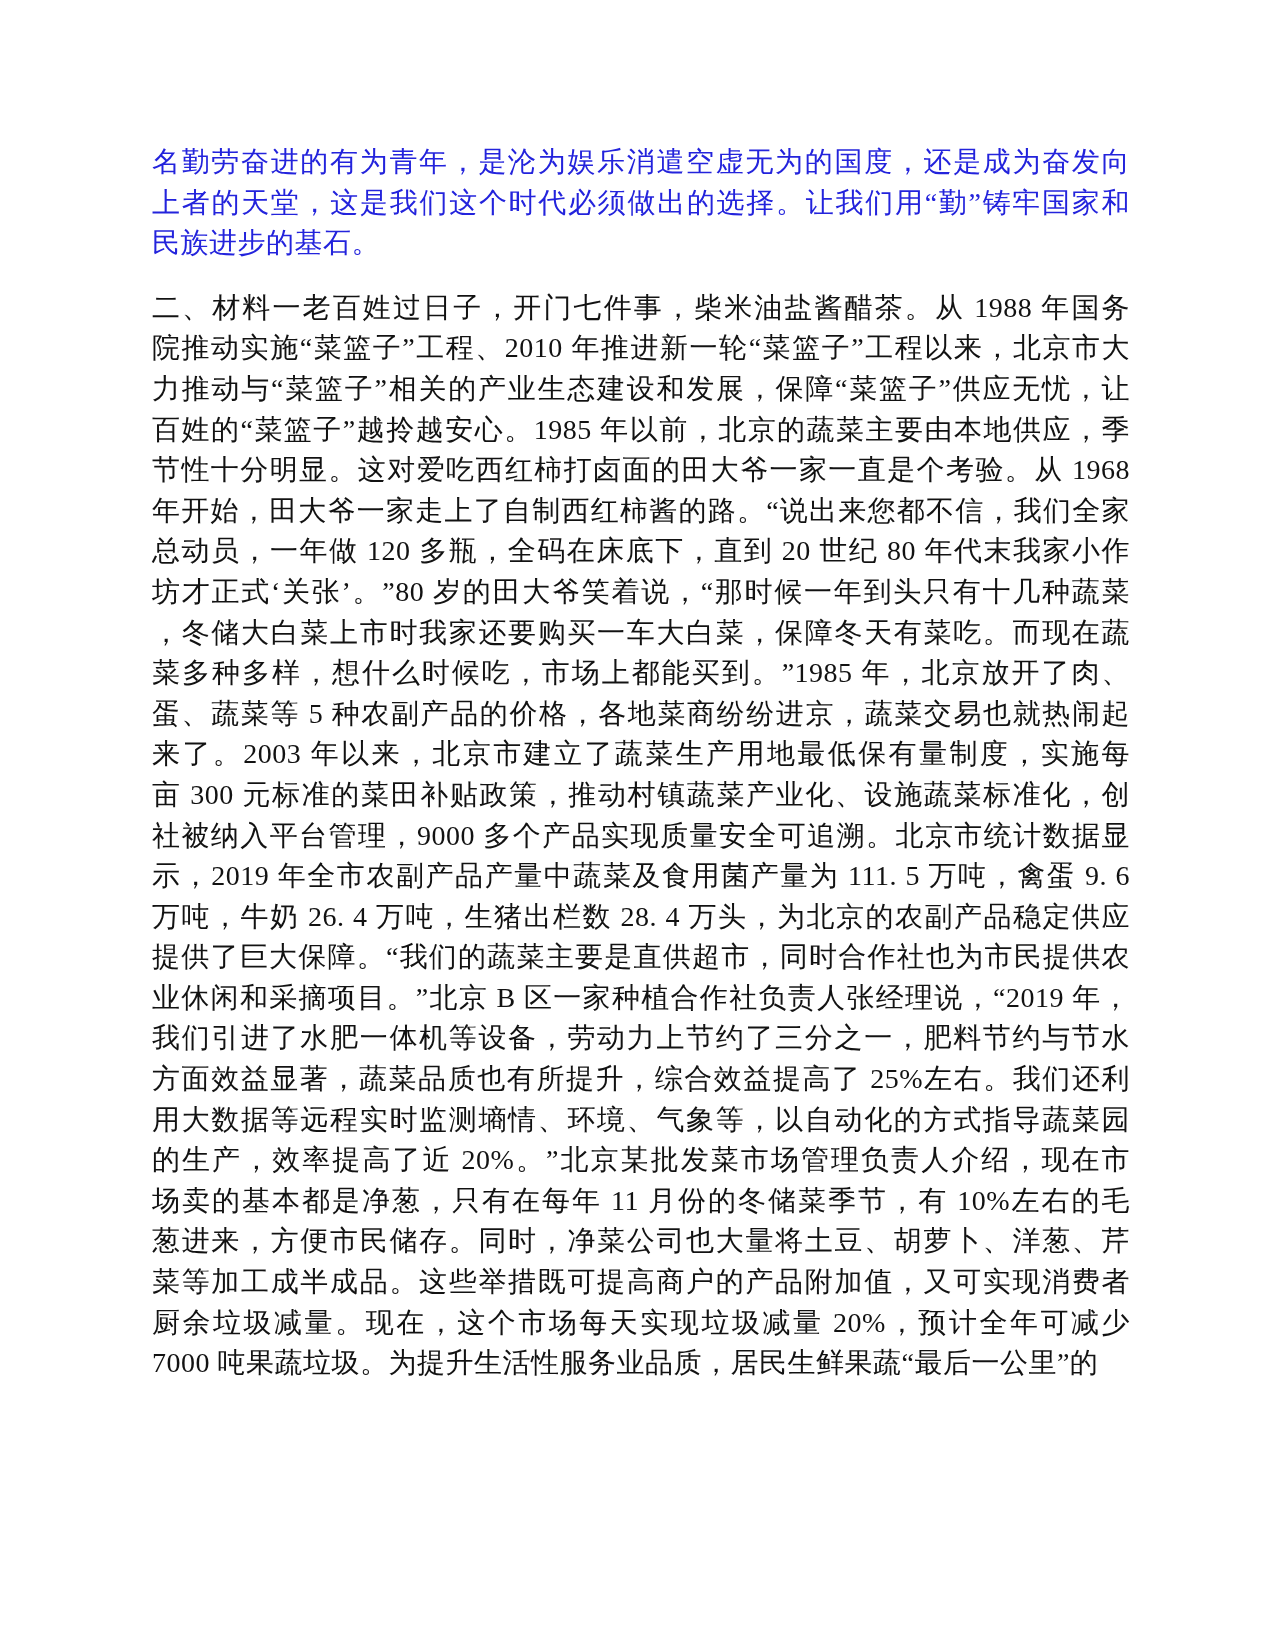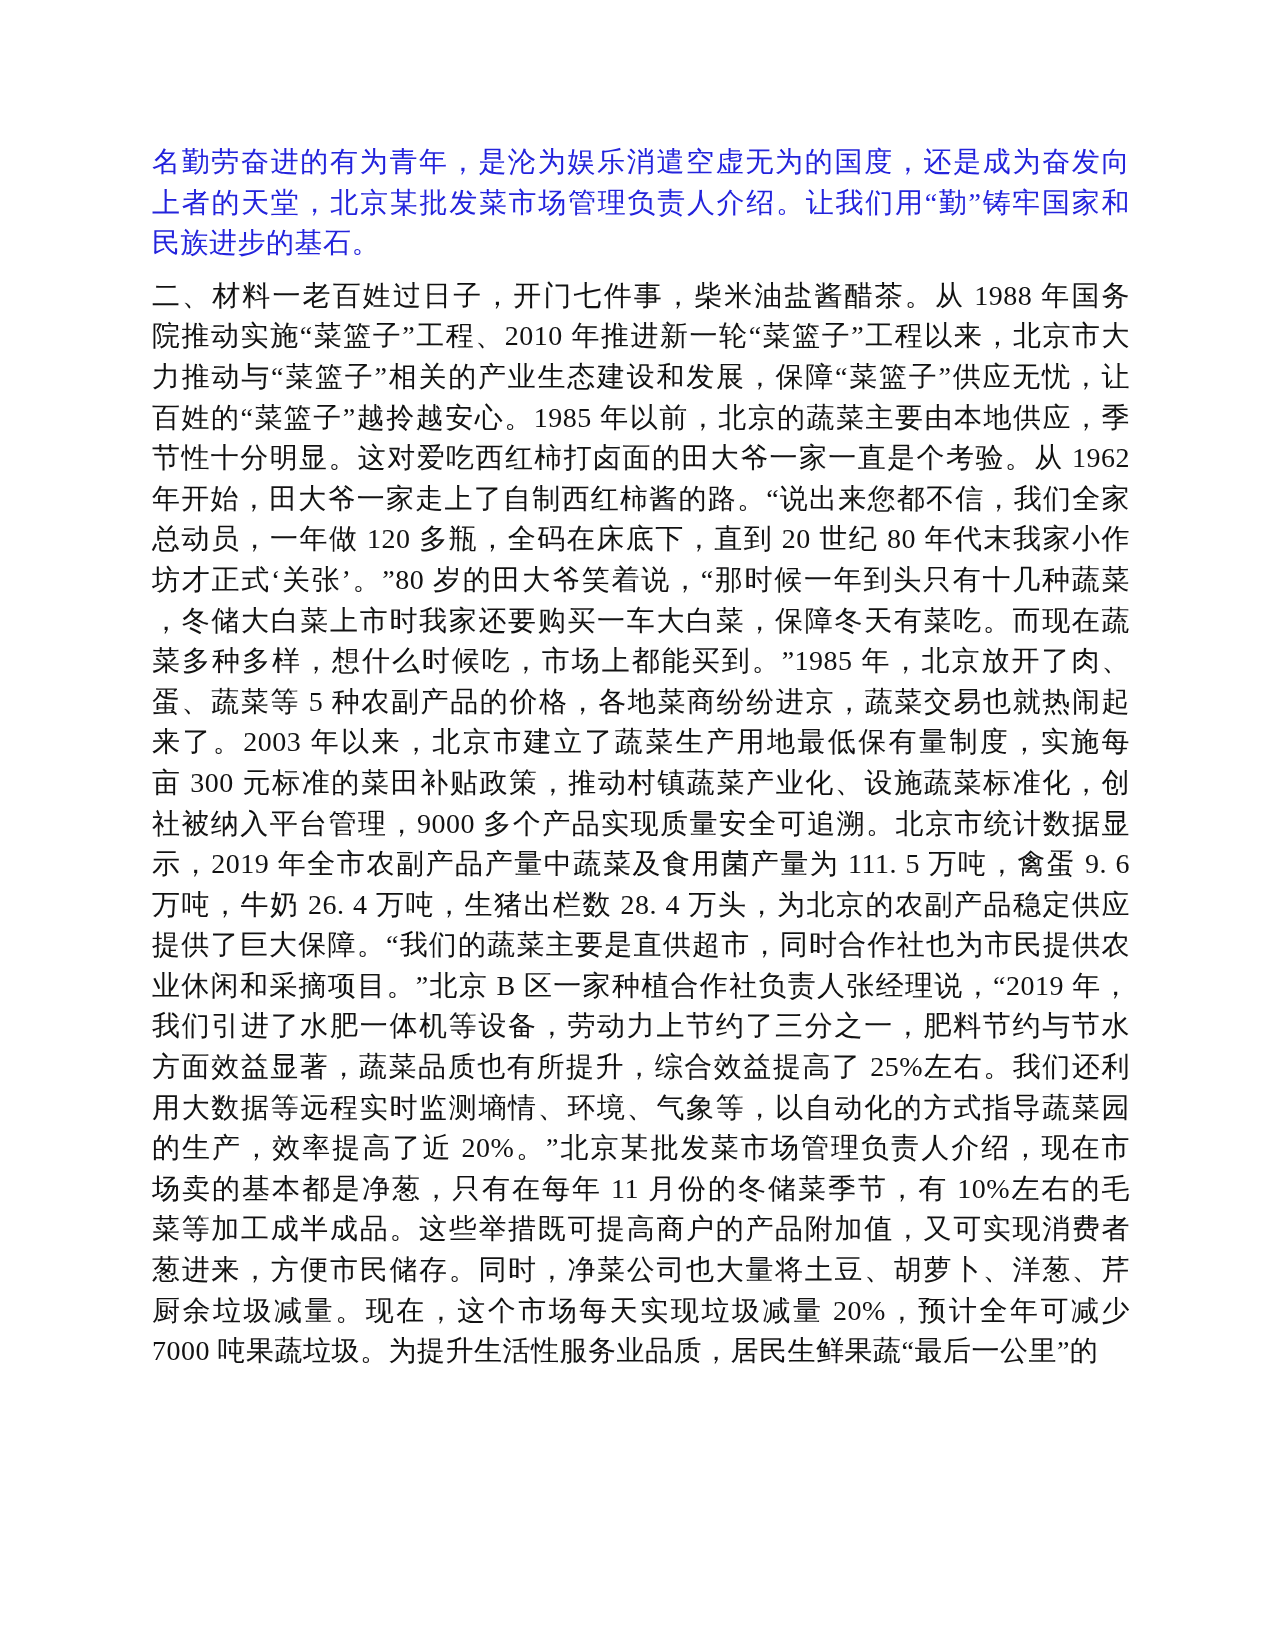--- a/index.html
+++ b/index.html
@@ -24,21 +24,21 @@
     position: absolute;
     left: 152px;
     top: 142px;
     width: 978px;
   }
   .para {
     margin: 0;
     padding: 0;
   }
   .para + .para {
-    margin-top: 12px;
+    margin-top: 24px;
   }
   .line {
     margin: 0;
     padding: 0;
     font-size: 28px;
     line-height: 40.6px;
     letter-spacing: 0.5px;
     text-align: justify;
     
     text-align-last: justify;
@@ -51,48 +51,48 @@
   .para-black .line { color: var(--ink); }
 </style>
 </head>
 <body>
 
 <div class="page">
   <div class="content">
 
     <section class="para para-blue">
         <p class="line">名勤劳奋进的有为青年，是沦为娱乐消遣空虚无为的国度，还是成为奋发向</p>
-        <p class="line">上者的天堂，北京某批发菜市场管理负责人介绍。让我们用“勤”铸牢国家和</p>
+        <p class="line">上者的天堂，这是我们这个时代必须做出的选择。让我们用“勤”铸牢国家和</p>
         <p class="line">民族进步的基石。</p>
       </section>
 
     <section class="para para-black">
         <p class="line">二、材料一老百姓过日子，开门七件事，柴米油盐酱醋茶。从 1988 年国务</p>
         <p class="line">院推动实施“菜篮子”工程、2010 年推进新一轮“菜篮子”工程以来，北京市大</p>
         <p class="line">力推动与“菜篮子”相关的产业生态建设和发展，保障“菜篮子”供应无忧，让</p>
         <p class="line">百姓的“菜篮子”越拎越安心。1985 年以前，北京的蔬菜主要由本地供应，季</p>
-        <p class="line">节性十分明显。这对爱吃西红柿打卤面的田大爷一家一直是个考验。从 1962</p>
+        <p class="line">节性十分明显。这对爱吃西红柿打卤面的田大爷一家一直是个考验。从 1968</p>
         <p class="line">年开始，田大爷一家走上了自制西红柿酱的路。“说出来您都不信，我们全家</p>
         <p class="line">总动员，一年做 120 多瓶，全码在床底下，直到 20 世纪 80 年代末我家小作</p>
         <p class="line">坊才正式‘关张’。”80 岁的田大爷笑着说，“那时候一年到头只有十几种蔬菜</p>
         <p class="line">，冬储大白菜上市时我家还要购买一车大白菜，保障冬天有菜吃。而现在蔬</p>
         <p class="line">菜多种多样，想什么时候吃，市场上都能买到。”1985 年，北京放开了肉、</p>
         <p class="line">蛋、蔬菜等 5 种农副产品的价格，各地菜商纷纷进京，蔬菜交易也就热闹起</p>
         <p class="line">来了。2003 年以来，北京市建立了蔬菜生产用地最低保有量制度，实施每</p>
         <p class="line">亩 300 元标准的菜田补贴政策，推动村镇蔬菜产业化、设施蔬菜标准化，创</p>
         <p class="line">社被纳入平台管理，9000 多个产品实现质量安全可追溯。北京市统计数据显</p>
         <p class="line">示，2019 年全市农副产品产量中蔬菜及食用菌产量为 111. 5 万吨，禽蛋 9. 6</p>
         <p class="line">万吨，牛奶 26. 4 万吨，生猪出栏数 28. 4 万头，为北京的农副产品稳定供应</p>
         <p class="line">提供了巨大保障。“我们的蔬菜主要是直供超市，同时合作社也为市民提供农</p>
         <p class="line">业休闲和采摘项目。”北京 B 区一家种植合作社负责人张经理说，“2019 年，</p>
         <p class="line">我们引进了水肥一体机等设备，劳动力上节约了三分之一，肥料节约与节水</p>
         <p class="line">方面效益显著，蔬菜品质也有所提升，综合效益提高了 25%左右。我们还利</p>
         <p class="line">用大数据等远程实时监测墒情、环境、气象等，以自动化的方式指导蔬菜园</p>
         <p class="line">的生产，效率提高了近 20%。”北京某批发菜市场管理负责人介绍，现在市</p>
         <p class="line">场卖的基本都是净葱，只有在每年 11 月份的冬储菜季节，有 10%左右的毛</p>
+        <p class="line">葱进来，方便市民储存。同时，净菜公司也大量将土豆、胡萝卜、洋葱、芹</p>
         <p class="line">菜等加工成半成品。这些举措既可提高商户的产品附加值，又可实现消费者</p>
-        <p class="line">葱进来，方便市民储存。同时，净菜公司也大量将土豆、胡萝卜、洋葱、芹</p>
         <p class="line">厨余垃圾减量。现在，这个市场每天实现垃圾减量 20%，预计全年可减少</p>
         <p class="line">7000 吨果蔬垃圾。为提升生活性服务业品质，居民生鲜果蔬“最后一公里”的</p>
       </section>
 
   </div>
 </div>
 
 </body></html>

